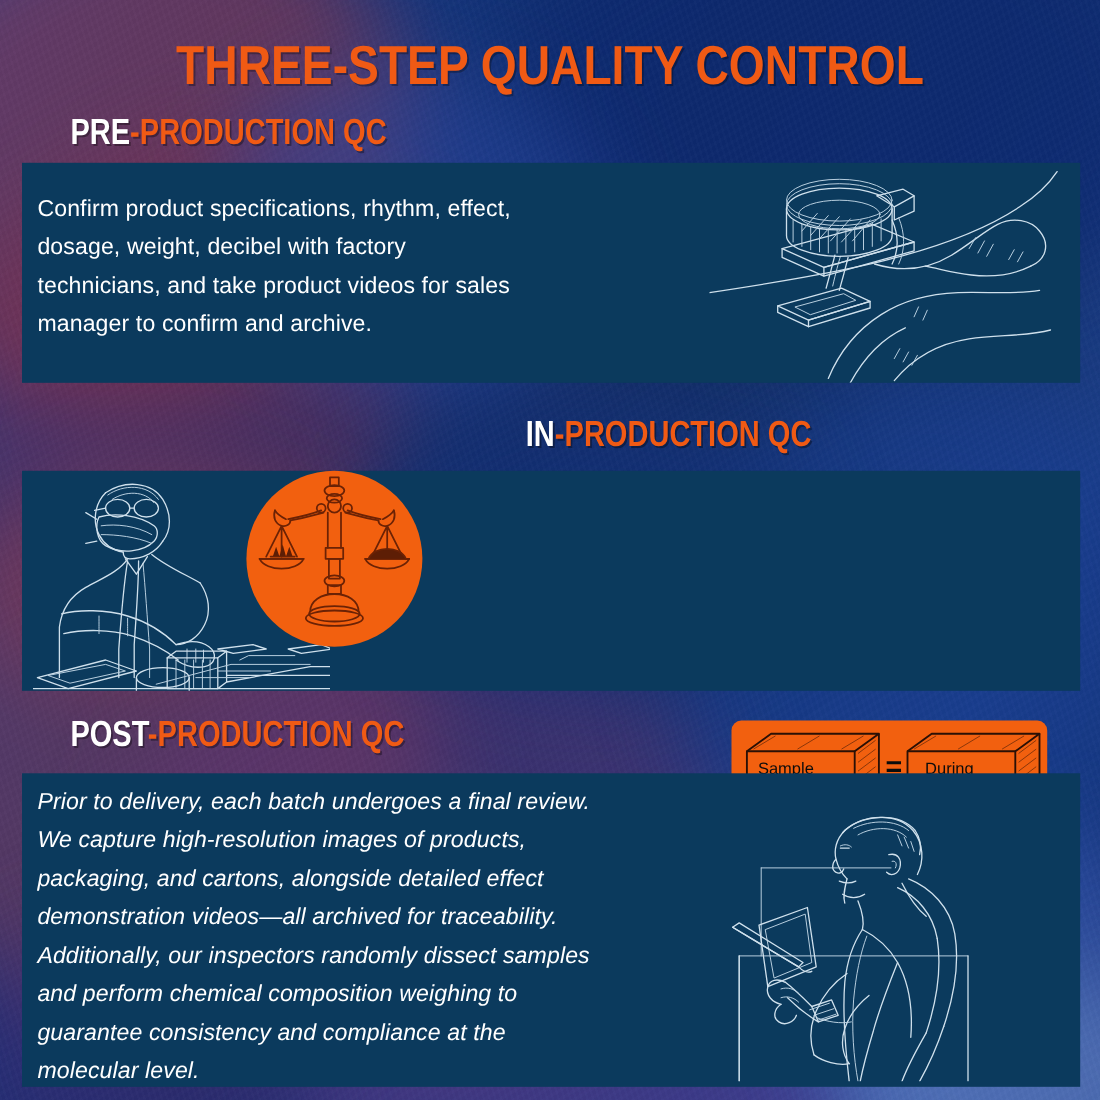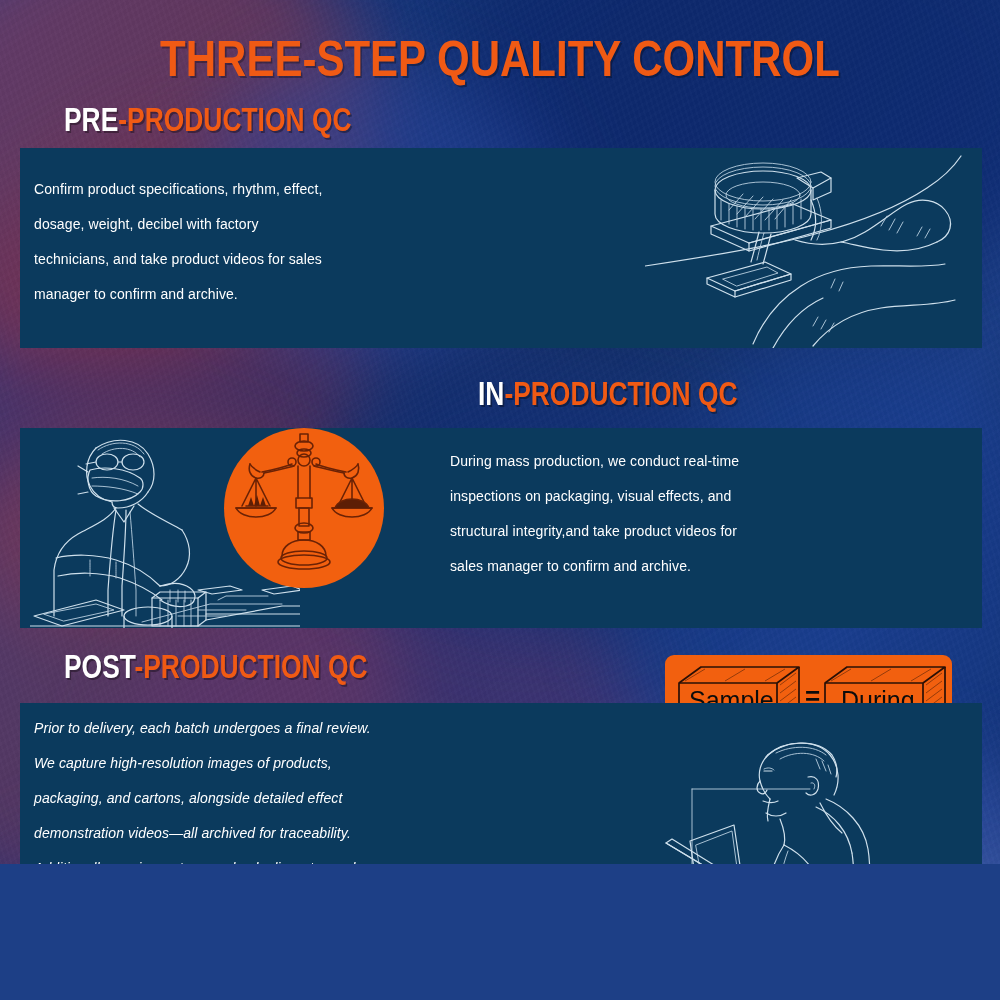--- a/index.html
+++ b/index.html
@@ -3,21 +3,21 @@
 <meta charset="utf-8">
 <title>Three-Step Quality Control</title>
 <style>
   html,body{margin:0;padding:0;}
   body{
     width:1000px;height:1000px;overflow:hidden;
     font-family:"Liberation Sans","DejaVu Sans",sans-serif;
     background:#1d3f86;
     position:relative;
   }
-  #page{position:relative;width:1000px;height:864px;overflow:hidden;}
+  #page{position:relative;width:1000px;height:1000px;overflow:hidden;}
 
   
   .bg{position:absolute;inset:0;}
   .bg-base{
     background:
       linear-gradient(118deg,#13419b 0%, #12357f 22%, #142c63 45%, #16336f 62%, #1b3d86 80%, #0f2a63 100%);
   }
   .bg-blob{position:absolute;border-radius:50%;filter:blur(38px);}
   .b1{left:-140px;top:-90px;width:520px;height:460px;background:rgba(160,52,60,.55);transform:rotate(-22deg);}
   .b2{left:-60px;top:120px;width:420px;height:520px;background:rgba(122,44,78,.5);transform:rotate(30deg);}
@@ -61,21 +61,21 @@
   #h2{left:478px;top:377px;transform-origin:0 50%;}
   #h3{left:64px;top:650px;transform-origin:0 50%;}
 
   
   .panel{position:absolute;background:#0b3a5d;overflow:hidden;}
   #p1{left:20px;top:148px;width:962px;height:200px;}
   #p2{left:20px;top:428px;width:962px;height:200px;}
   #p3{left:20px;top:703px;width:962px;height:285px;}
 
   .body-text{
-    position:absolute;color:#ffffff;font-size:14px;line-height:35px;
+    position:absolute;color:#ffffff;font-size:21px;line-height:35px;
     white-space:pre-line;letter-spacing:.1px;
   }
   #t1{left:14px;top:24px;width:600px;}
   #t2{left:430px;top:16px;width:530px;}
   #t3{left:14px;top:8px;width:640px;font-style:italic;}
 
   
   .art{position:absolute;}
   .art svg{display:block;}
   .ln{fill:none;stroke:#cfe0ec;stroke-width:1.2;stroke-linecap:round;stroke-linejoin:round;}
@@ -94,21 +94,21 @@
 
   
   #sample-box{
     position:absolute;left:665px;top:655px;width:287px;height:90px;
     background:#F2600F;border-radius:9px;
   }
   #sample-box svg{position:absolute;left:0;top:0;}
   .bx{fill:none;stroke:#2a1006;stroke-width:1.7;stroke-linejoin:round;}
   .bx-h{stroke:#2a1006;stroke-width:.85;opacity:.55;}
   .box-label{
-    position:absolute;color:#0c0c0c;font-size:25px;line-height:22px;white-space:nowrap;
+    position:absolute;color:#0c0c0c;font-size:15px;line-height:22px;white-space:nowrap;
   }
   #lbl-sample{left:24px;top:34px;}
   #lbl-eq{left:140px;top:30px;font-size:26px;font-weight:700;}
   #lbl-product{left:176px;top:34px;}
 </style>
 </head>
 <body>
 
 <div id="page">
 
@@ -180,24 +180,20 @@
         <path class="ln-t" d="M172 50 C 178 64, 178 80, 172 92"></path>
 
         <path class="ln-t" d="M84 62 l14 -16 M92 66 l16 -18 M100 69 l18 -20 M110 71 l18 -20 M120 72 l18 -20 M130 71 l16 -19"></path>
       </svg>
     </div>
   </div>
 
   <div class="heading" id="h2"><span class="w">IN</span><span class="o">-PRODUCTION QC</span></div>
 
   <div class="panel" id="p2">
-    <div class="body-text" id="t2">During mass production, we conduct real-time
-inspections on packaging, visual effects, and
-structural integrity,and take product videos for
-sales manager to confirm and archive.</div>
 
     <div class="art" id="art2">
       <svg width="270" height="200" viewBox="0 0 270 200">
 
         <path class="ln" d="M66 18 C 84 6, 108 8, 118 24 C 126 37, 126 52, 118 62"></path>
         <path class="ln" d="M66 18 C 56 28, 54 44, 60 56 C 64 64, 72 70, 82 72"></path>
         <path class="ln" d="M118 62 C 112 72, 100 78, 88 78 C 84 78, 82 76, 82 72"></path>
 
         <path class="ln-t" d="M68 20 C 82 10, 104 10, 114 24"></path>
         <path class="ln-t" d="M72 24 C 84 16, 102 16, 110 27"></path>

